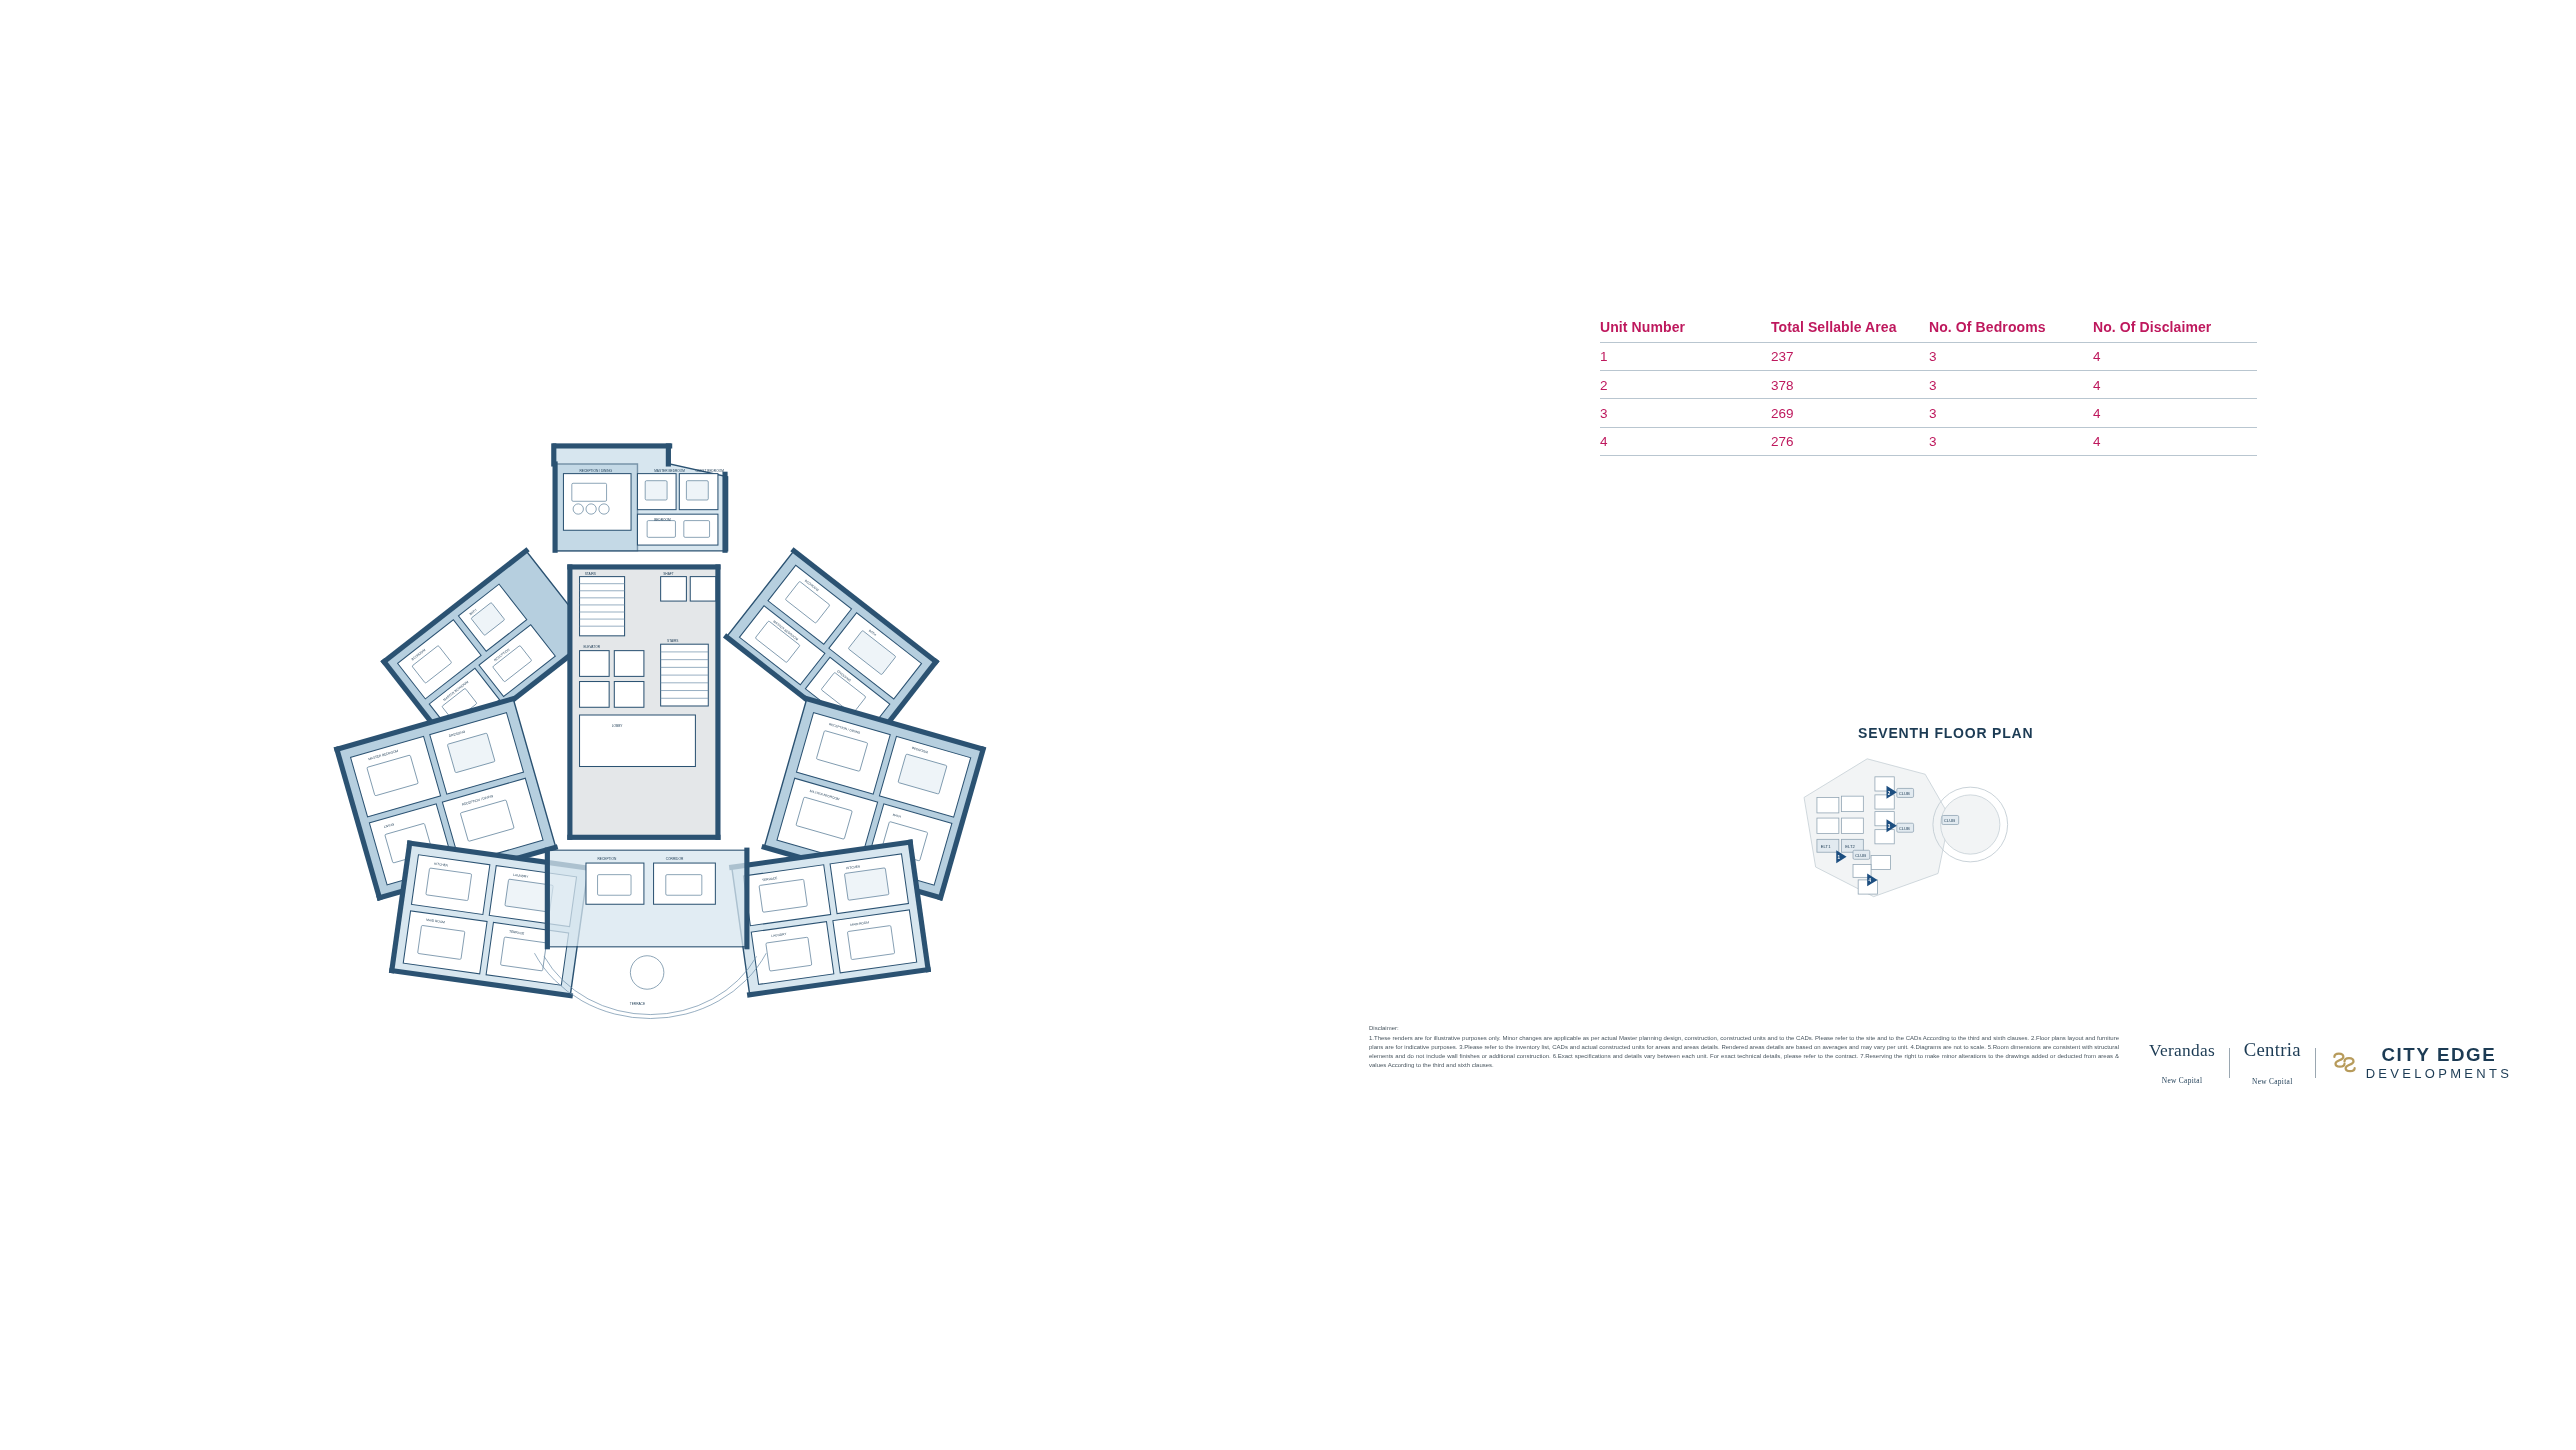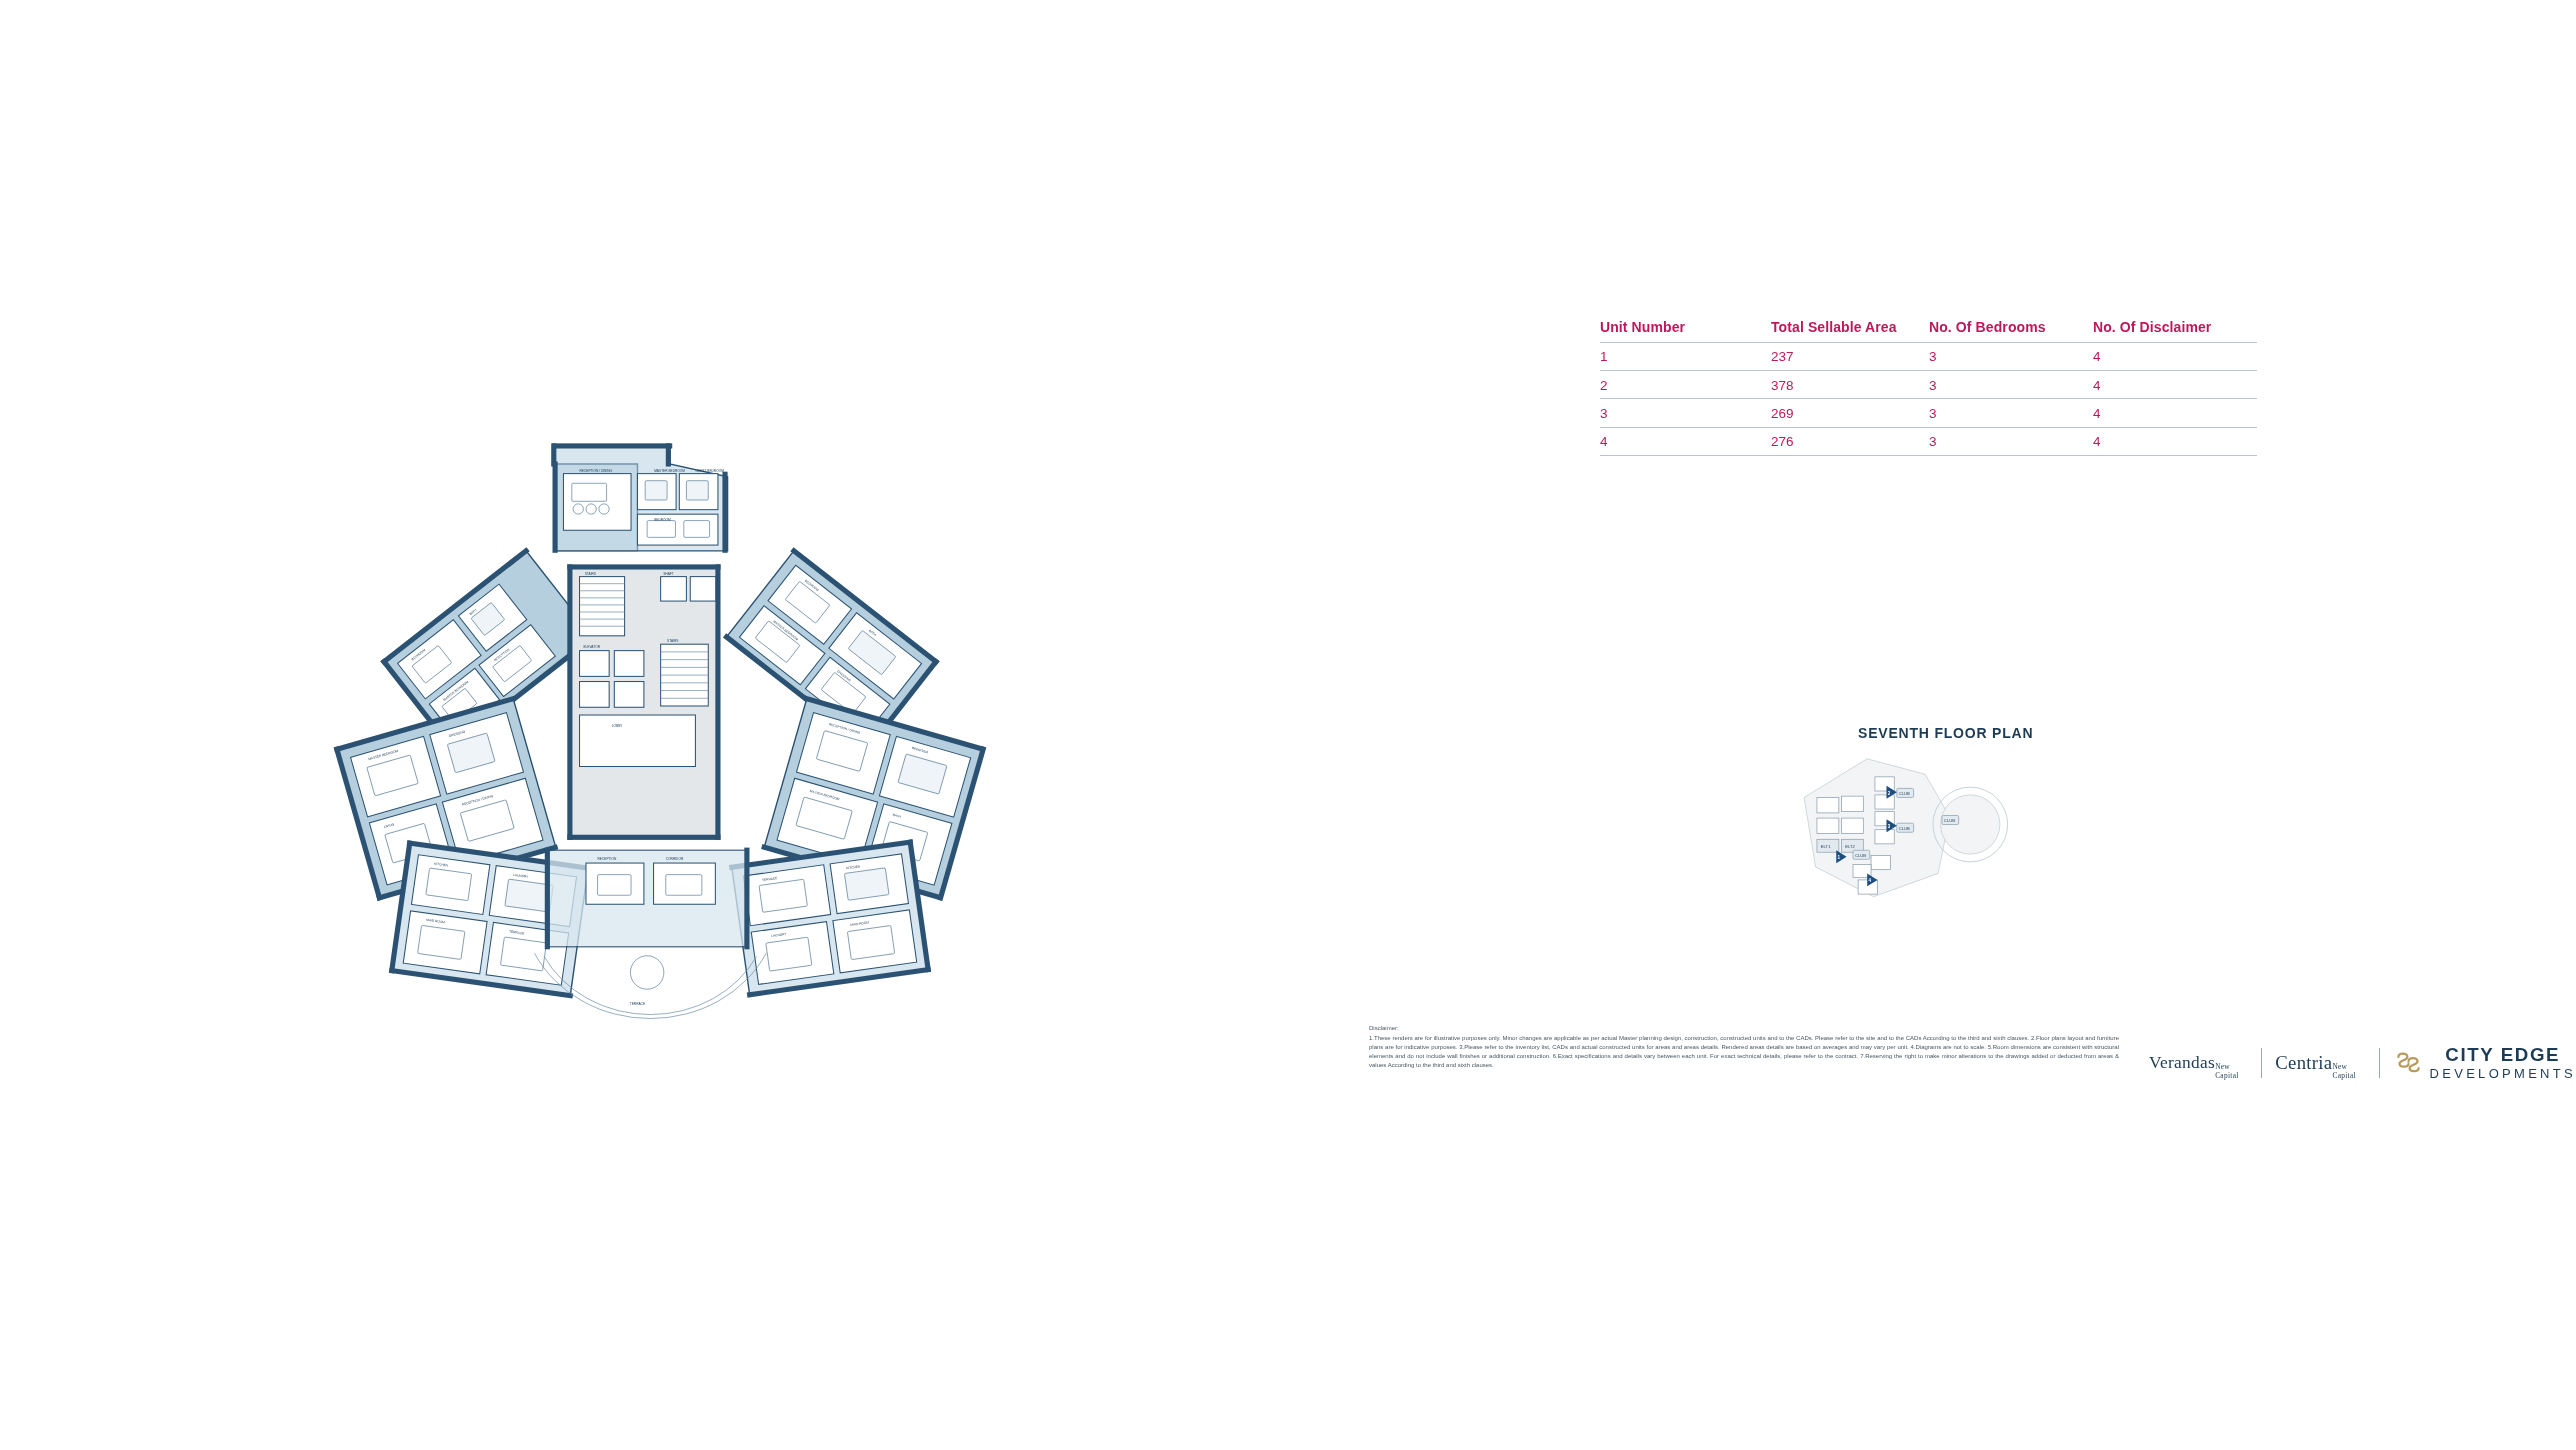--- a/index.html
+++ b/index.html
@@ -118,20 +118,21 @@
     position: absolute;
     left: 2135px;
     top: 1034px;
     height: 58px;
     display: flex;
     align-items: center;
     gap: 0px;
   }
   .logo-cell {
     display: flex;
+    flex-direction: column;
     align-items: center;
     justify-content: center;
     padding: 0 14px;
   }
   .logo-main {
     font-family: "Liberation Serif", serif;
     color: #1c3b54;
     font-size: 17.4px;
     letter-spacing: 0.3px;
     line-height: 1.1;

